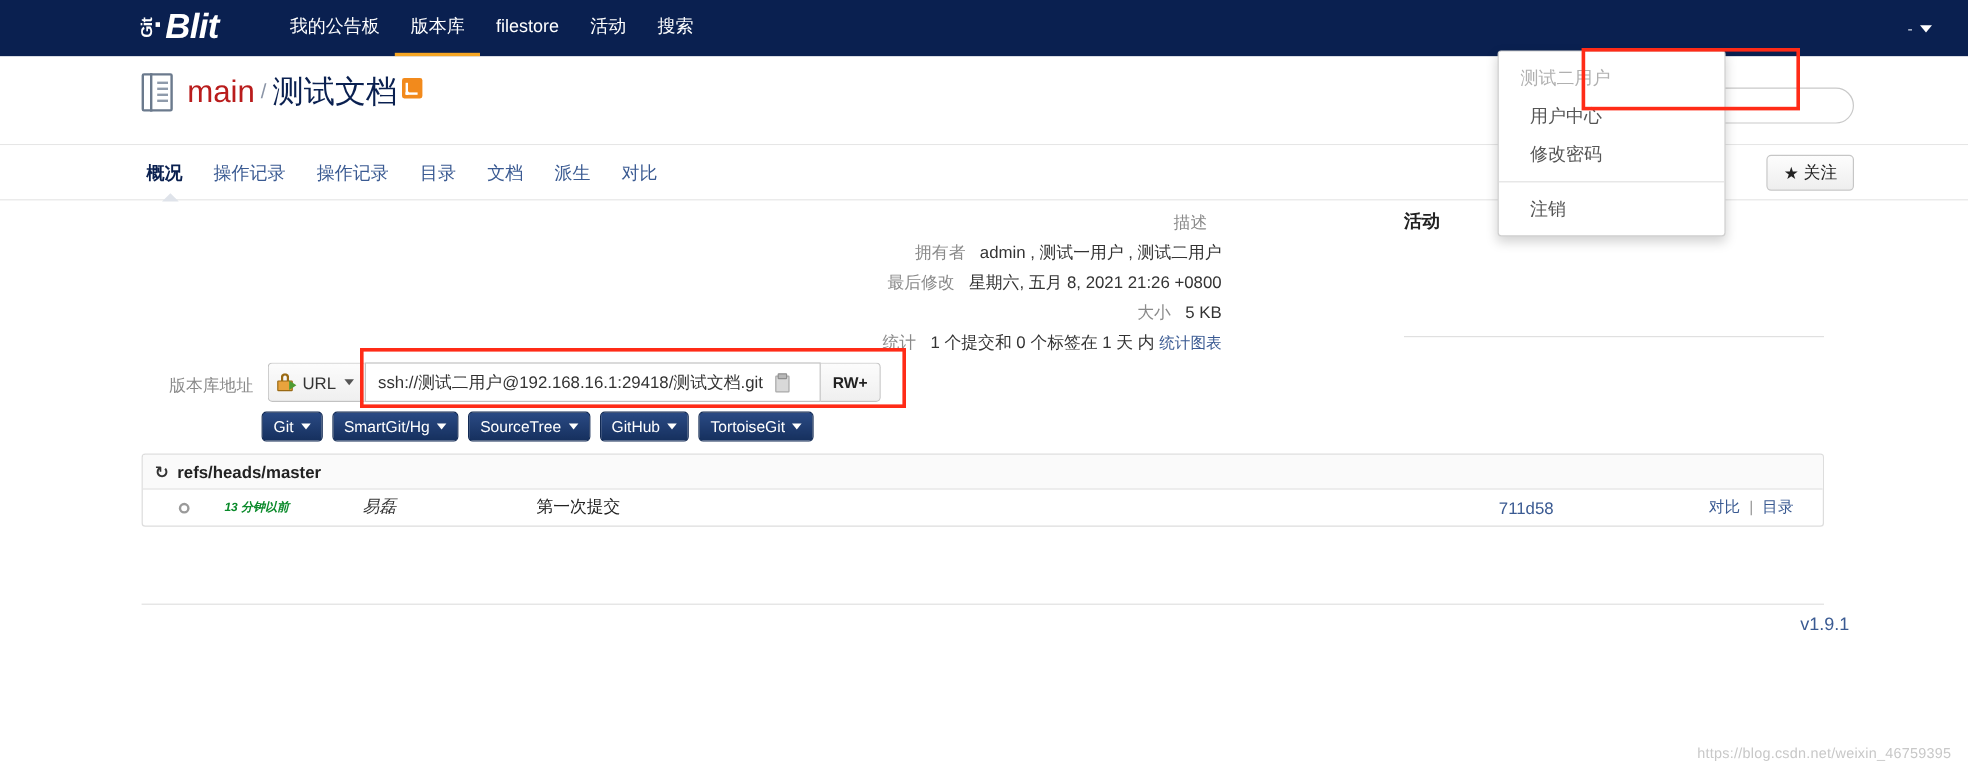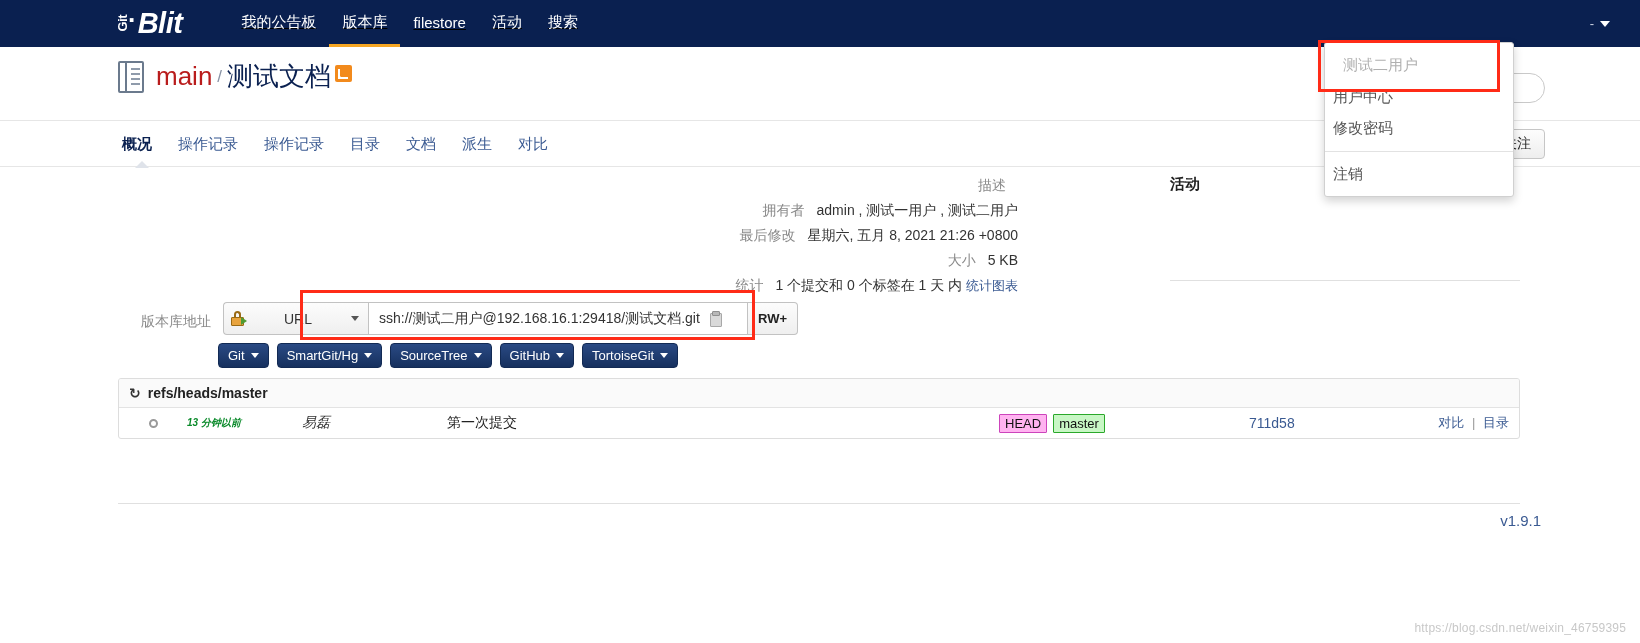--- a/index.html
+++ b/index.html
@@ -37,21 +37,21 @@
     line-height: 1;
   }
   .logo-dot {
     color: #ffffff; font-weight: bold; font-size: 26px;
     line-height: 1; position: relative; top: -4px; margin: 0 1px 0 -2px;
   }
   .logo-blit {
     color: #ffffff; font-weight: bold; font-size: 29px;
     font-style: italic; letter-spacing: -0.5px; line-height: 1;
   }
-  .nav-items { display: flex; align-items: center; height: 47px; text-decoration: underline; }
+  .nav-items { display: flex; align-items: center; height: 47px; }
   .nav-item {
     color: #ffffff; font-size: 15px;
     padding: 0 13px; height: 47px;
     display: flex; align-items: center;
     cursor: pointer; text-decoration: none;
     border-bottom: 3px solid transparent;
   }
   .nav-item.active { border-bottom: 3px solid #f6a623; }
   .nav-right {
     margin-left: auto; margin-right: 30px;
@@ -192,21 +192,21 @@
 
   
   .url-row { display: flex; align-items: center; margin-top: 6px; }
   .url-controls { display: flex; align-items: stretch; height: 33px; }
   .url-type-btn {
     display: flex; align-items: center;
     height: 33px; padding: 0 9px 0 7px;
     background: linear-gradient(#fcfcfc,#efefef);
     border: 1px solid #c2c2c2; border-right: none;
     border-radius: 4px 0 0 4px;
-    font-size: 14px; color: #333; cursor: pointer; gap: 32px;
+    font-size: 14px; color: #333; cursor: pointer;
   }
   .lock-icon {
     width: 15px; height: 15px; margin-right: 6px;
     position: relative; display: inline-block;
   }
   .lock-body {
     position: absolute; left: 0; bottom: 0;
     width: 13px; height: 9px; background: #e8a33d;
     border: 1px solid #9a6a14; border-radius: 1px;
   }
@@ -322,55 +322,55 @@
     background: #ffb3f0; border: 1px solid #cc44bb;
     color: #111; font-size: 13px; padding: 1px 5px; border-radius: 1px;
     cursor: pointer;
   }
   .ref-branch {
     background: #c8f7c5; border: 1px solid #2aa82a;
     color: #111; font-size: 13px; padding: 1px 5px; border-radius: 1px;
     cursor: pointer;
   }
   .cell-sha { width: 175px; color: #3a5a92; font-size: 14px; cursor: pointer; }
-  .cell-actions { width: 95px; text-align: right; padding-right: 10px; color: #3a5a92; font-size: 13px; }
+  .cell-actions { width: 95px; text-align: left; padding-right: 10px; color: #3a5a92; font-size: 13px; }
   .cell-actions a { color: #3a5a92; text-decoration: none; cursor: pointer; }
   .cell-actions .sep { color: #999; margin: 0 4px; }
 
   
   .footer-rule {
     position: absolute; left: 118px; top: 503px;
     width: 1402px; height: 1px; background: #e0e0e0;
   }
   .footer-version {
     position: absolute; right: 99px; top: 512px;
     font-size: 15px; color: #3a5a92; cursor: pointer;
   }
   .watermark {
     position: absolute; right: 14px; bottom: 8px;
     font-size: 12px; color: #c8c8c8;
     letter-spacing: 0.2px;
   }
 
   
   .user-menu {
-    position: absolute; left: 1324px; top: 42px;
+    position: absolute; left: 1248px; top: 42px;
     width: 190px;
     background: #ffffff;
     border: 1px solid #d0d0d0;
     border-radius: 3px;
     box-shadow: 0 4px 10px rgba(0,0,0,0.18);
     padding: 6px 0;
     z-index: 40;
   }
   .menu-header {
     padding: 7px 18px; font-size: 15px; color: #b0b0b0;
   }
   .menu-item {
-    padding: 6px 8px; font-size: 15px; color: #555; cursor: pointer;
+    padding: 6px 26px; font-size: 15px; color: #555; cursor: pointer;
   }
   .menu-divider {
     height: 1px; background: #e2e2e2; margin: 7px 0;
   }
 
   
   .annot {
     position: absolute; border: 3px solid #ff2b17;
     pointer-events: none; z-index: 60;
   }
@@ -511,24 +511,20 @@
     <span class="refresh-glyph">↻</span>
     <span>refs/heads/master</span>
   </div>
   <div class="commit-row">
     <div class="cell-graph">
       <span class="graph-node"></span>
     </div>
     <div class="cell-age">13 分钟以前</div>
     <div class="cell-author">易磊</div>
     <div class="cell-msg">第一次提交</div>
-    <div class="cell-refs">
-      <span class="ref-head">HEAD</span>
-      <span class="ref-branch">master</span>
-    </div>
     <div class="cell-sha">711d58</div>
     <div class="cell-actions">
       <a>对比</a>
       <span class="sep">|</span>
       <a>目录</a>
     </div>
   </div>
 </div>
 
 <div class="footer-rule"></div>

